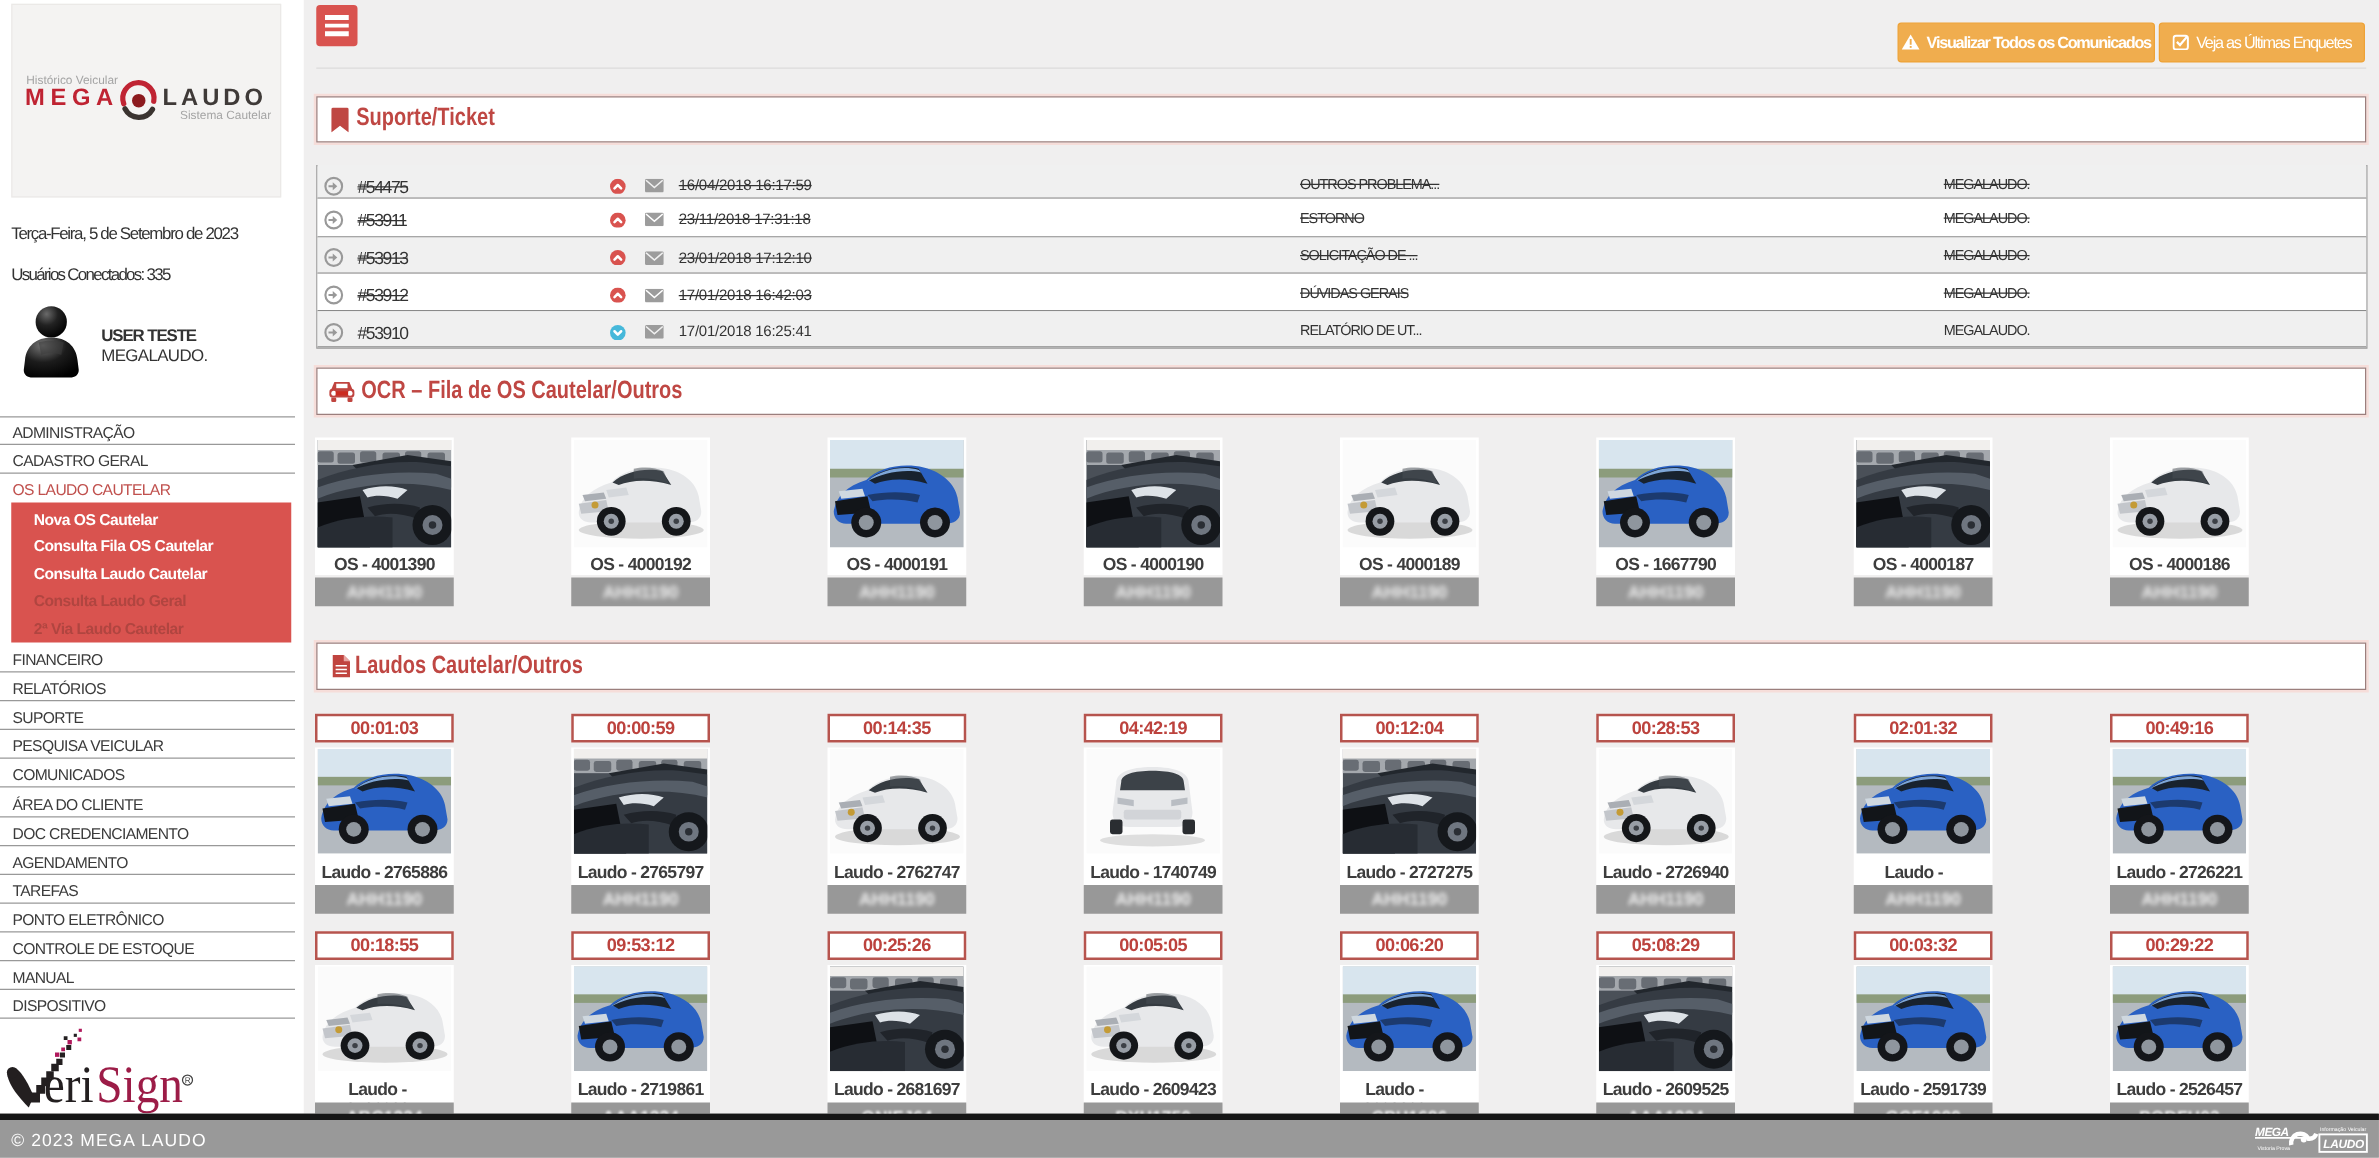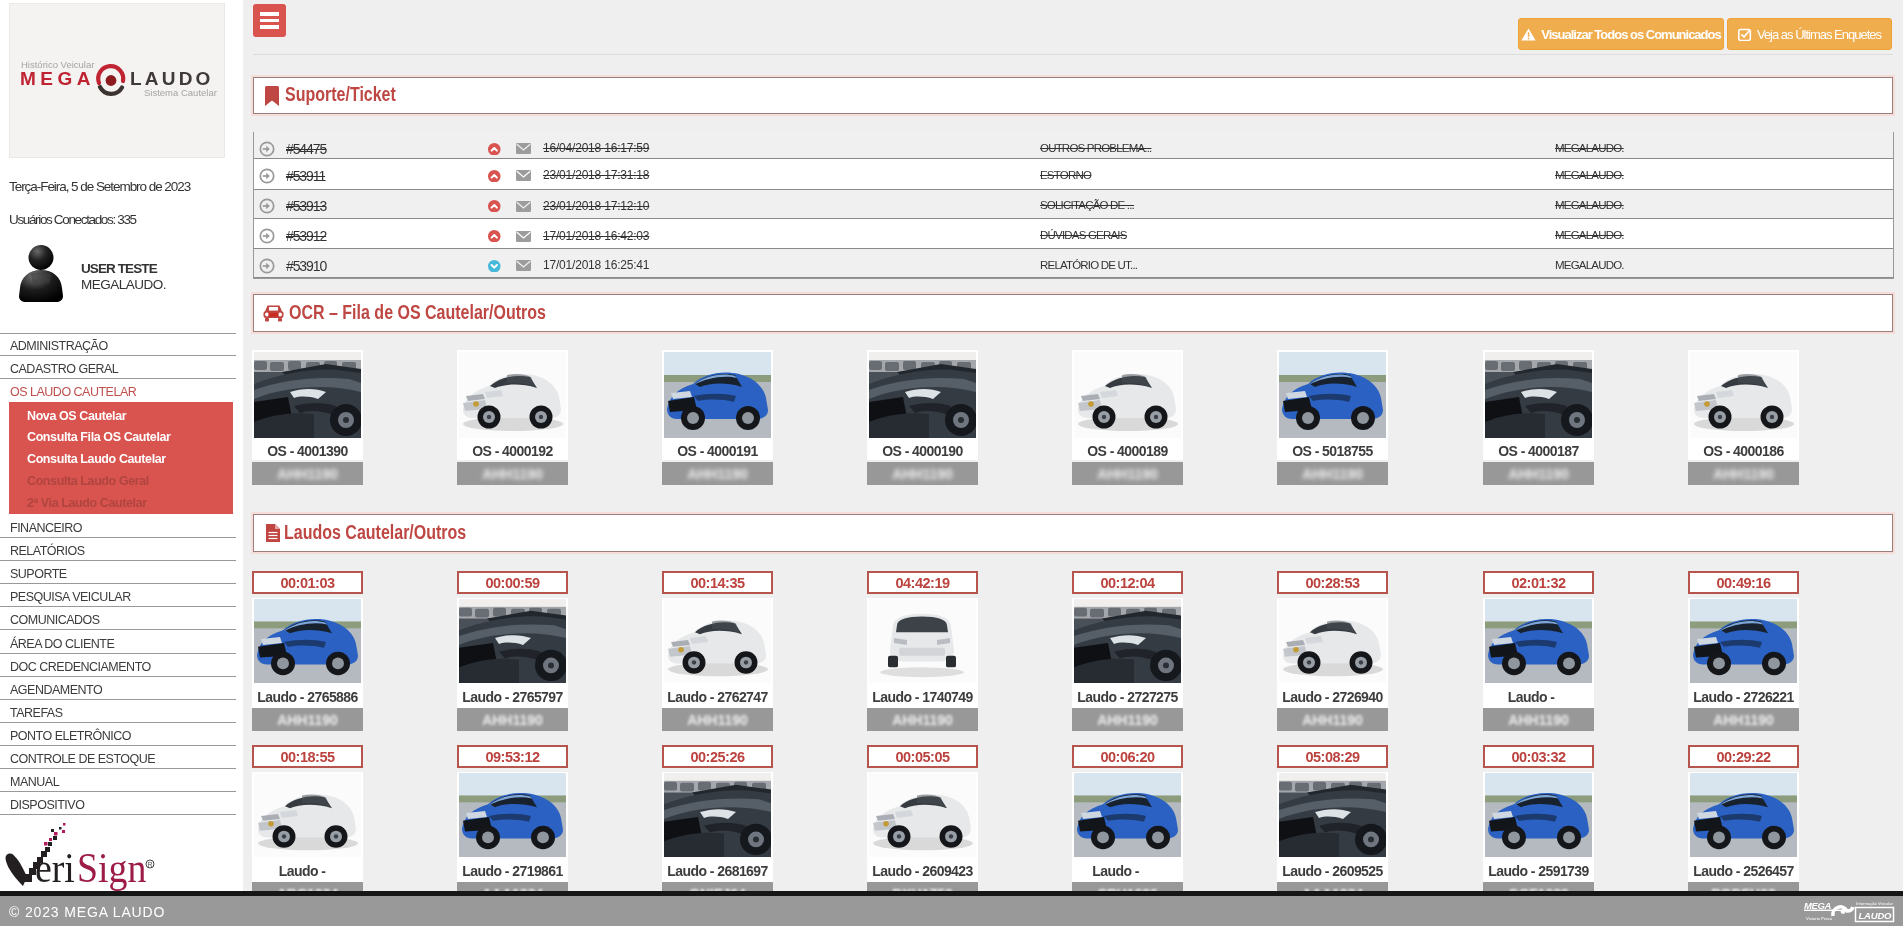--- a/index.html
+++ b/index.html
@@ -235,21 +235,21 @@
   </svg>
 <div class="ab ticknum strk" style="left:286px;top:167.7px">#53911</div>
 <svg class="ab" style="left:488px;top:169.5px" width="12.5" height="12.5" viewBox="0 0 16 16">
     <circle cx="8" cy="8" r="8" fill="#d9534f"></circle>
     <path d="M4.6,9.8 L8,6.4 L11.4,9.8" fill="none" stroke="#fff" stroke-width="2.6" stroke-linecap="round" stroke-linejoin="round"></path>
   </svg>
 <svg class="ab" style="left:516px;top:170.2px" width="15" height="11" viewBox="0 0 15 11">
     <rect width="15" height="11" rx="1.2" fill="#9c9c9c"></rect>
     <path d="M0.8,1.2 L7.5,7 L14.2,1.2" fill="none" stroke="#fff" stroke-width="1.3"></path>
   </svg>
-<div class="ab tickdate strk" style="left:543px;top:168.2px">23/01/2018 17:31:18</div>
+<div class="ab tickdate strk" style="left:543px;top:168.2px">23/11/2018 17:31:18</div>
 <div class="ab ticksub strk" style="left:1040px;top:168.7px">ESTORNO</div>
 <div class="ab ticksub strk" style="left:1555px;top:168.7px">MEGALAUDO.</div>
 <div class="ab" style="left:254px;top:189.6px;width:1639px;height:29.6px;background:#f0f0f0;border-bottom:1px solid #8a8a8a"></div>
 <svg class="ab" style="left:259px;top:198.1px" width="16" height="16" viewBox="0 0 16 16">
     <circle cx="8" cy="8" r="6.7" fill="none" stroke="#999" stroke-width="1.7"></circle>
     <path d="M3.8,8 h4.5" stroke="#999" stroke-width="1.7"></path>
     <path d="M7.2,4.8 L10.8,8 L7.2,11.2 Z" fill="#999"></path>
   </svg>
 <div class="ab ticknum strk" style="left:286px;top:198.1px">#53913</div>
 <svg class="ab" style="left:488px;top:199.9px" width="12.5" height="12.5" viewBox="0 0 16 16">
@@ -338,21 +338,21 @@
 <div class="ab" style="left:1072px;top:350px;width:111px;height:110px;background:#fff"></div>
 <svg class="ab" style="left:1074px;top:352px" width="107" height="86">
     <use href="#cwhite"></use>
   </svg>
 <div class="ab cardnum" style="left:1072px;top:443px;width:111px">OS - 4000189</div>
 <div class="ab plate" style="left:1072px;top:462px;width:111px;height:23px;line-height:23px"><span>AHH1190</span></div>
 <div class="ab" style="left:1277px;top:350px;width:111px;height:110px;background:#fff"></div>
 <svg class="ab" style="left:1279px;top:352px" width="107" height="86">
     <use href="#cblue"></use>
   </svg>
-<div class="ab cardnum" style="left:1277px;top:443px;width:111px">OS - 5018755</div>
+<div class="ab cardnum" style="left:1277px;top:443px;width:111px">OS - 1667790</div>
 <div class="ab plate" style="left:1277px;top:462px;width:111px;height:23px;line-height:23px"><span>AHH1190</span></div>
 <div class="ab" style="left:1483px;top:350px;width:111px;height:110px;background:#fff"></div>
 <svg class="ab" style="left:1485px;top:352px" width="107" height="86">
     <use href="#cdark"></use>
   </svg>
 <div class="ab cardnum" style="left:1483px;top:443px;width:111px">OS - 4000187</div>
 <div class="ab plate" style="left:1483px;top:462px;width:111px;height:23px;line-height:23px"><span>AHH1190</span></div>
 <div class="ab" style="left:1688px;top:350px;width:111px;height:110px;background:#fff"></div>
 <svg class="ab" style="left:1690px;top:352px" width="107" height="86">
     <use href="#cwhite"></use>

